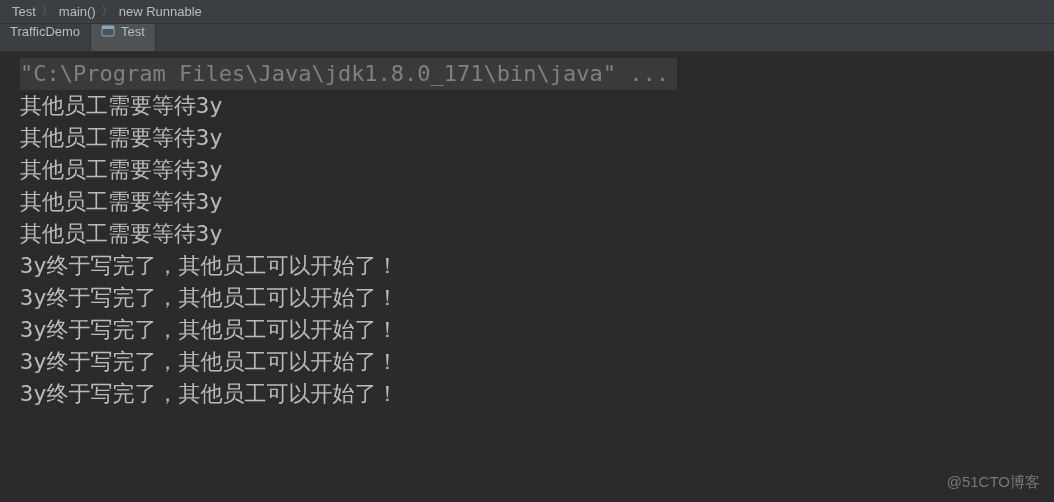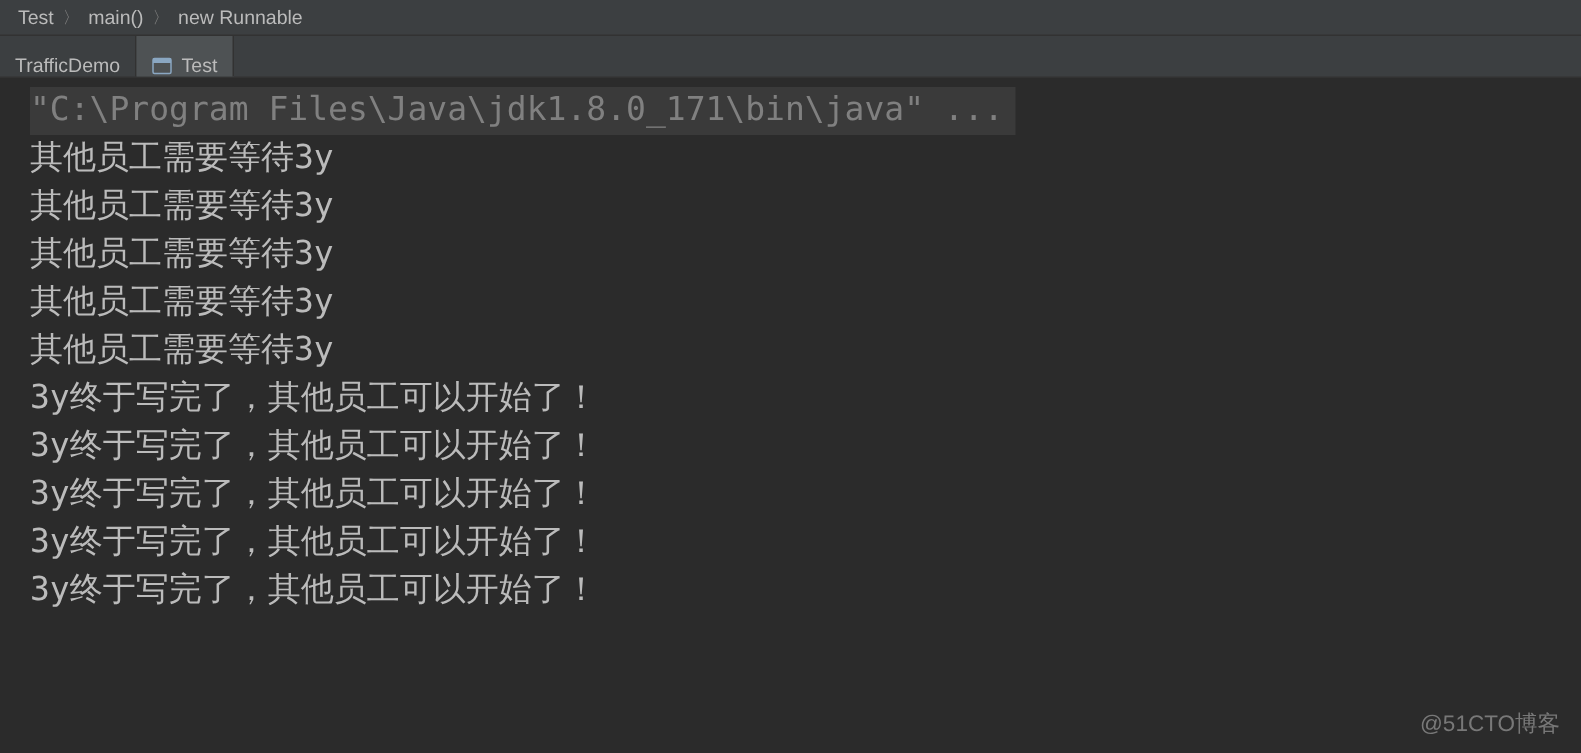--- a/index.html
+++ b/index.html
@@ -36,21 +36,21 @@
     }
     .tab-bar {
       background: #3c3f41;
       height: 28px;
       display: flex;
       align-items: stretch;
       border-bottom: 1px solid #323232;
     }
     .tab {
       display: flex;
-      align-items: flex-end;
+      align-items: flex-start;
       padding: 0 10px;
       font-size: 13px;
       color: #bbbbbb;
       border-right: 1px solid #323232;
       gap: 6px;
       cursor: pointer;
     }
     .tab.active {
       background: #4e5254;
     }

